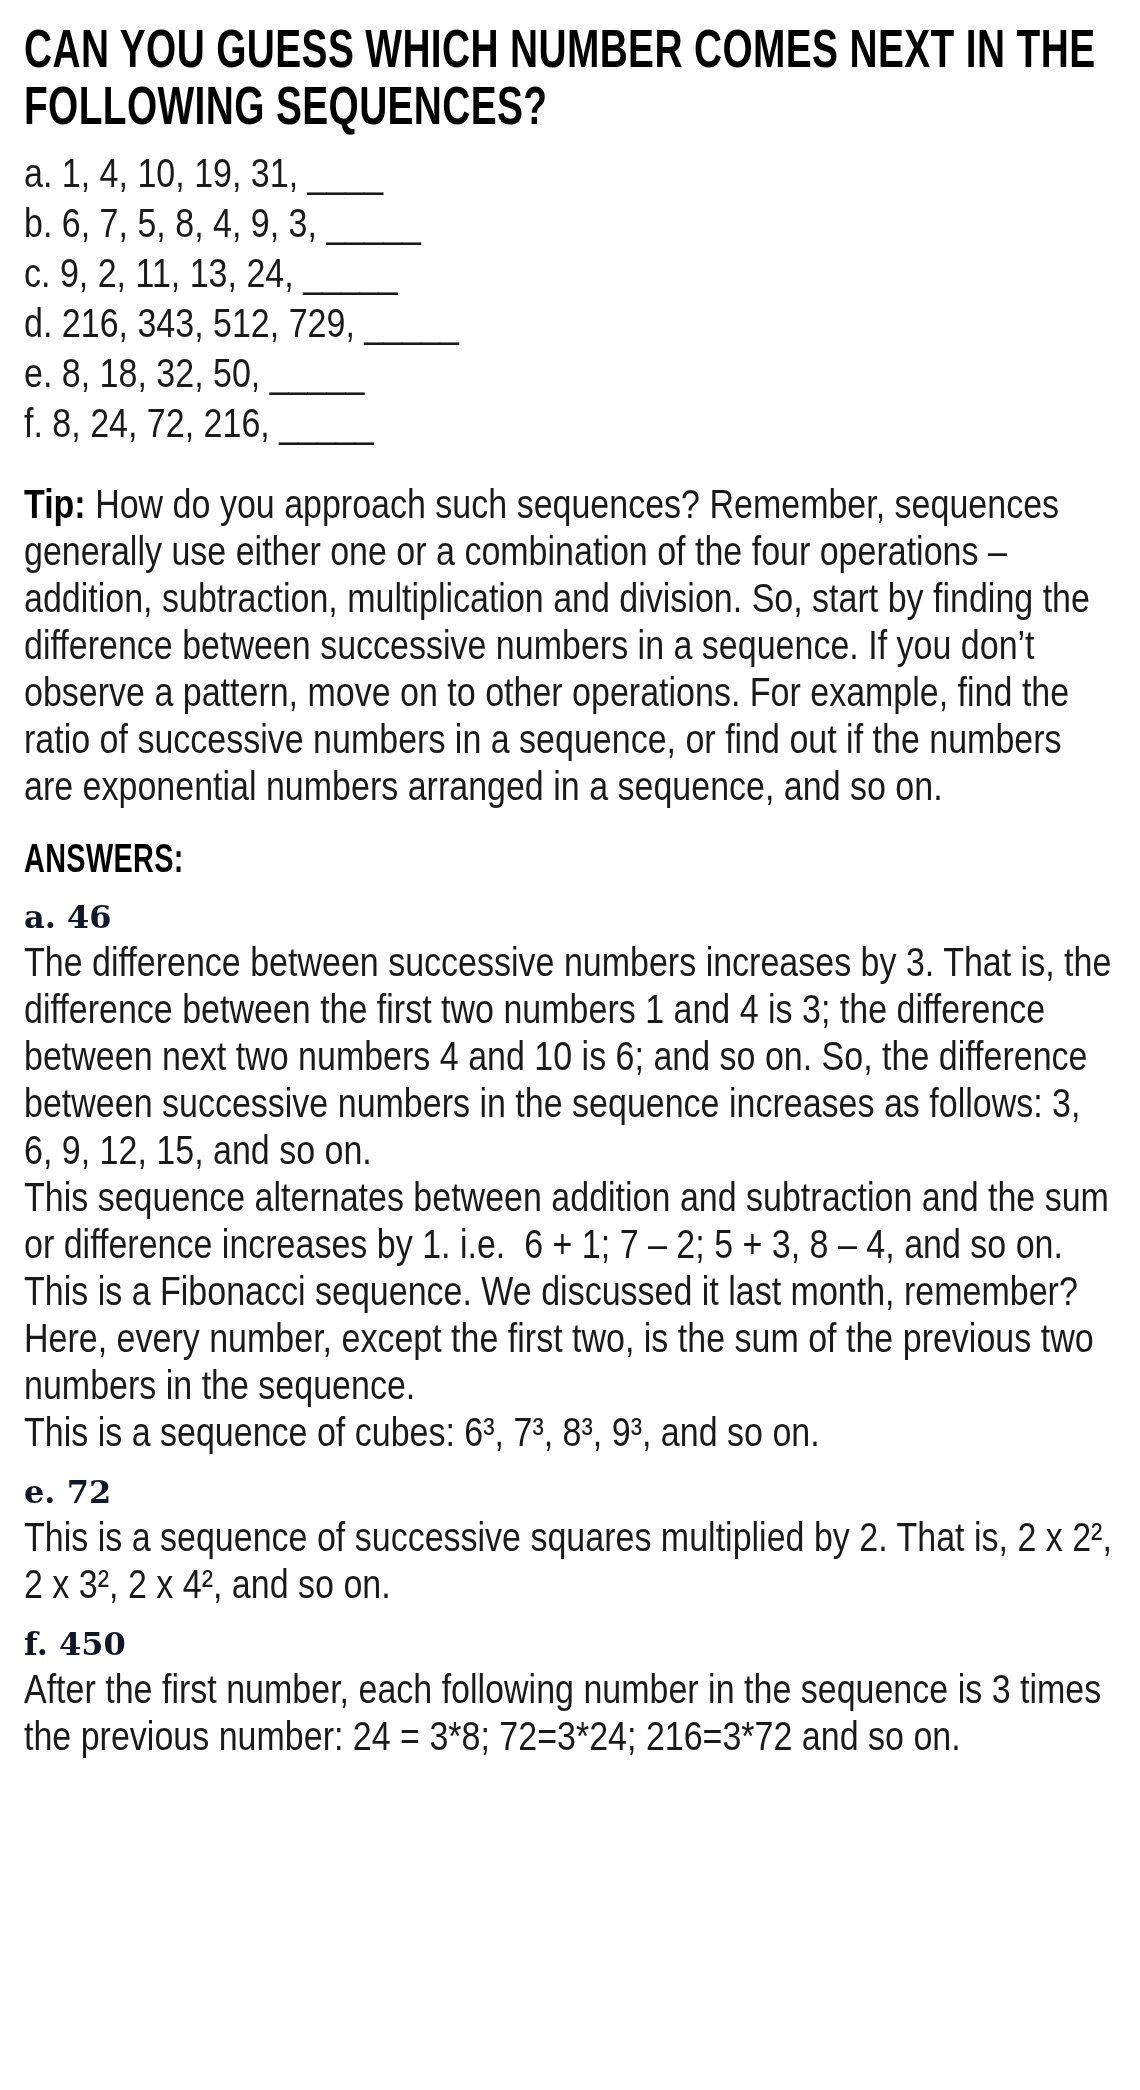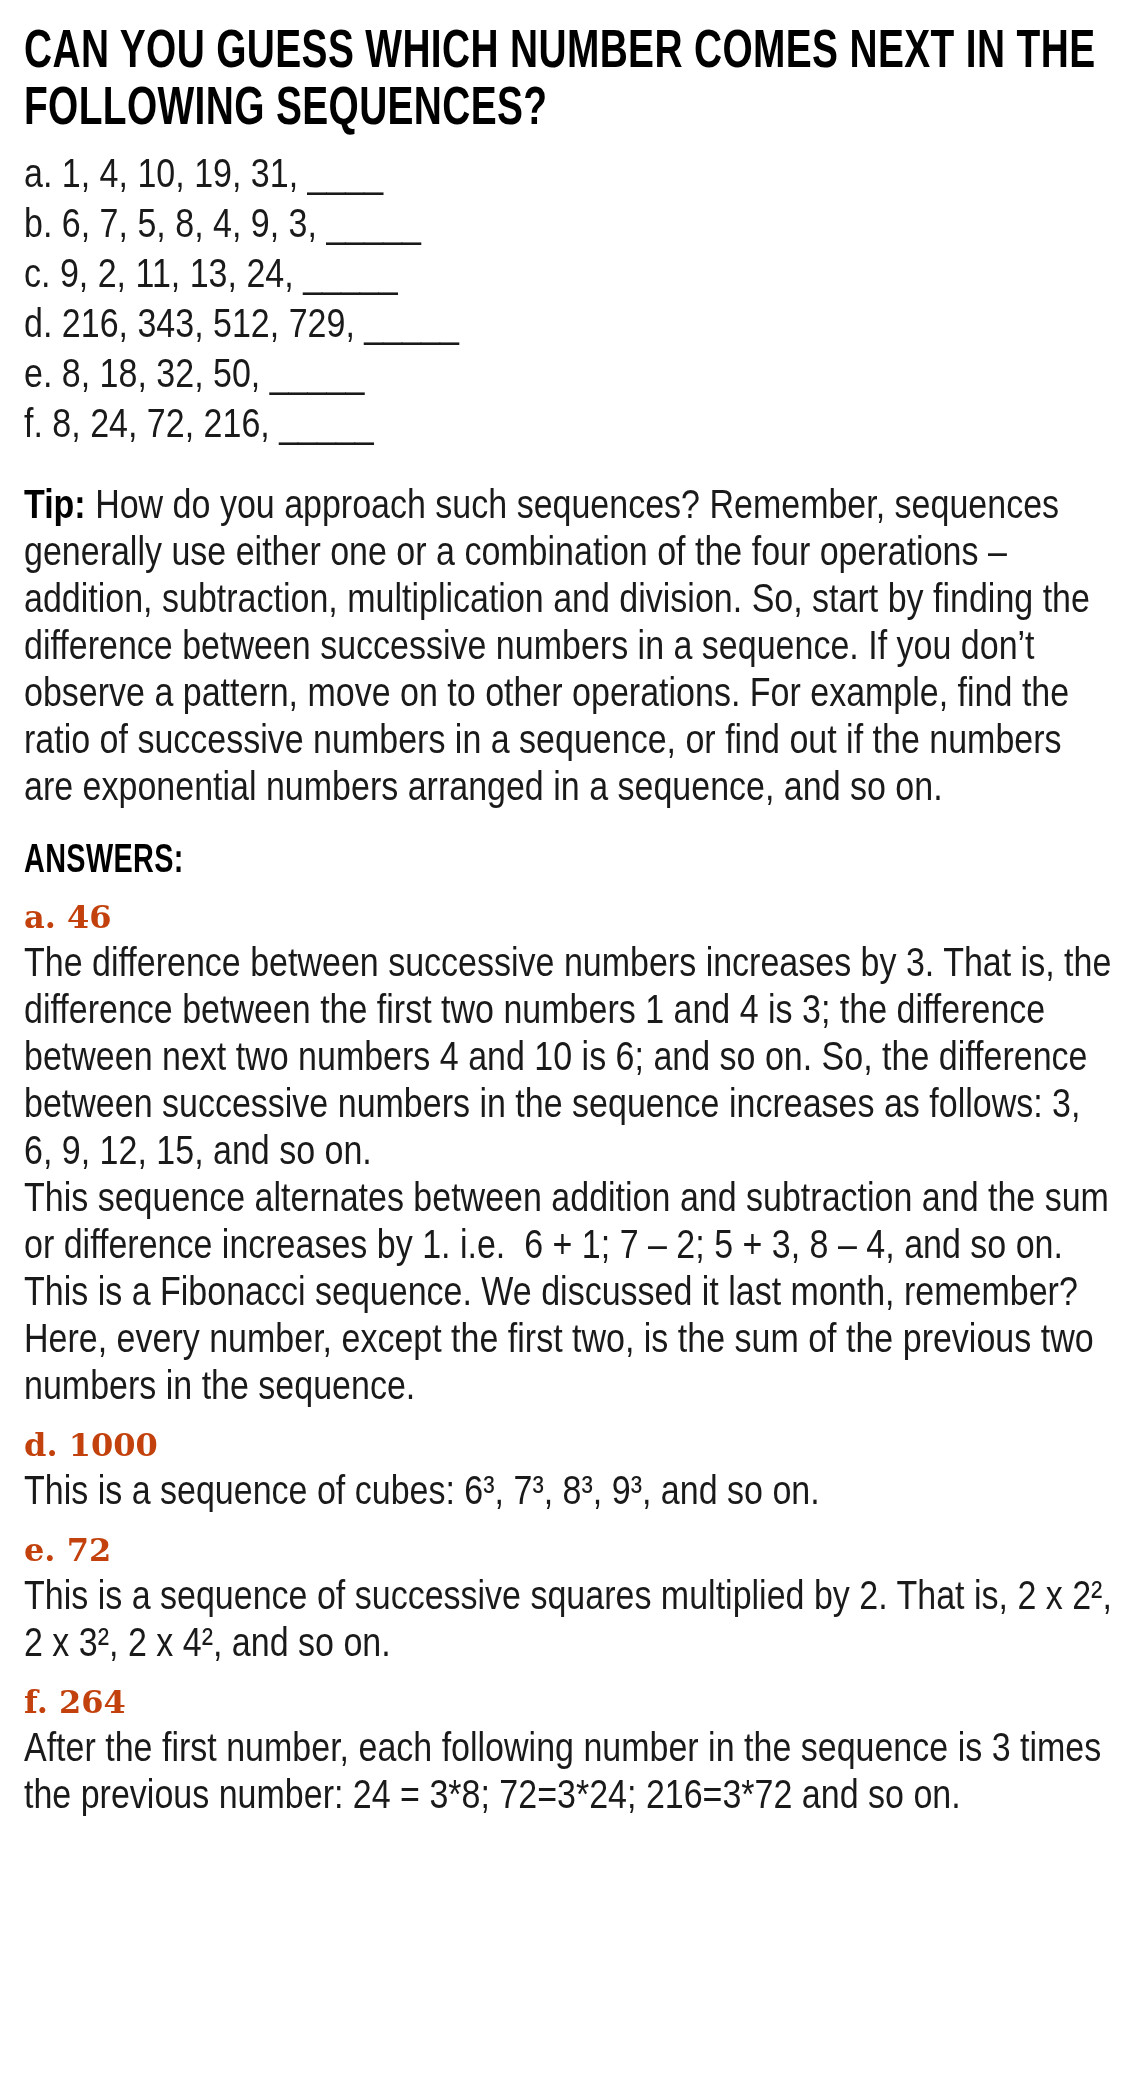--- a/index.html
+++ b/index.html
@@ -62,21 +62,21 @@
     width: 1400px;
     transform: scaleX(0.72);
     letter-spacing: 0.5px;
   }
   .ans-line {
     margin: 14px 0 0 0;
     font-family: "DejaVu Serif", serif;
     font-weight: bold;
     font-size: 32px;
     line-height: 44px;
-    color: #c2410c;
+    color: #0f172a;
   }
 </style>
 </head>
 <body>
 
 <main>
 
   <h1 class="squeeze title">CAN YOU GUESS WHICH NUMBER COMES NEXT IN THE FOLLOWING SEQUENCES?</h1>
 
   <section>
@@ -94,24 +94,23 @@
 
   <section>
 
     <p class="ans-line"><span>a.</span> <span>46</span></p>
     <p class="squeeze para">The difference between successive numbers increases by 3. That is, the difference between the first two numbers 1 and 4 is 3; the difference between next two numbers 4 and 10 is 6; and so on. So, the difference between successive numbers in the sequence increases as follows: 3, 6, 9, 12, 15, and so on.</p>
 
     <p class="squeeze para">This sequence alternates between addition and subtraction and the sum or difference increases by 1. i.e.  6 + 1; 7 – 2; 5 + 3, 8 – 4, and so on.</p>
 
     <p class="squeeze para">This is a Fibonacci sequence. We discussed it last month, remember? Here, every number, except the first two, is the sum of the previous two numbers in the sequence.</p>
 
-    <p class="ans-line"><span>d.</span> <span>1000</span></p>
     <p class="squeeze para">This is a sequence of cubes: 6³, 7³, 8³, 9³, and so on.</p>
 
     <p class="ans-line"><span>e.</span> <span>72</span></p>
     <p class="squeeze para">This is a sequence of successive squares multiplied by 2. That is, 2 x 2², 2 x 3², 2 x 4², and so on.</p>
 
-    <p class="ans-line"><span>f.</span> <span>264</span></p>
+    <p class="ans-line"><span>f.</span> <span>450</span></p>
     <p class="squeeze para">After the first number, each following number in the sequence is 3 times the previous number: 24 = 3*8; 72=3*24; 216=3*72 and so on.</p>
 
   </section>
 
 </main>
 
 </body></html>

